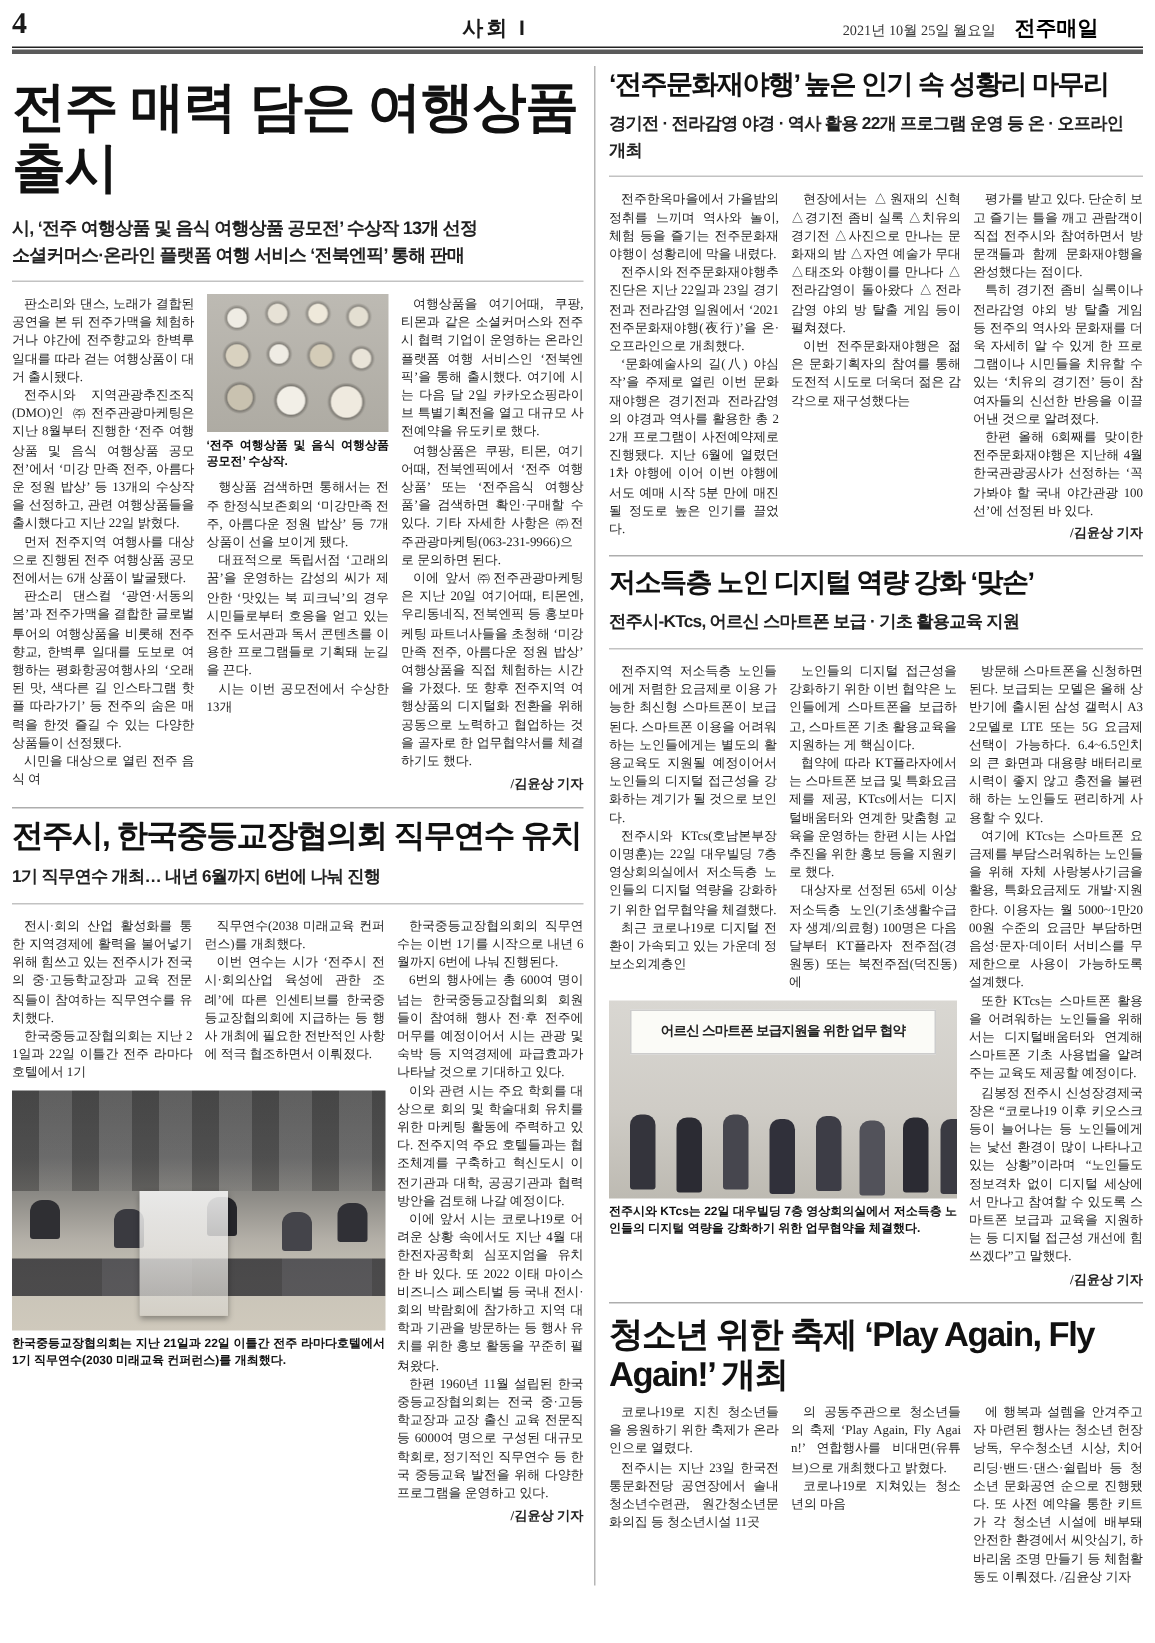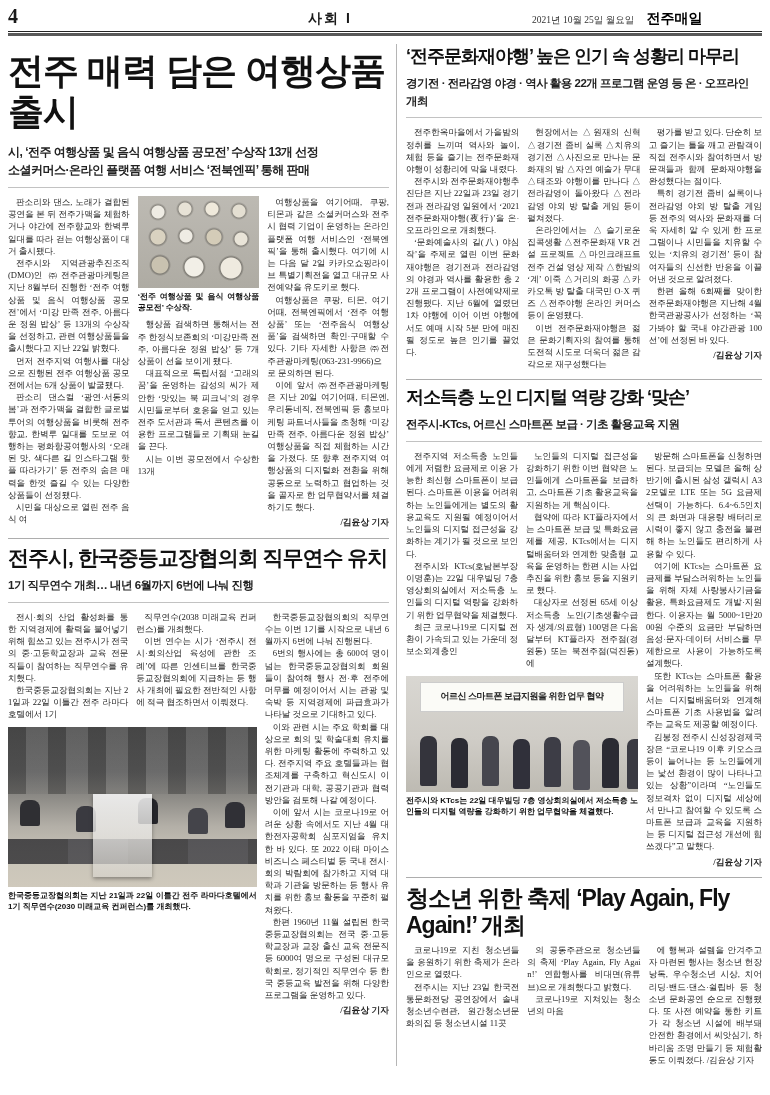--- a/index.html
+++ b/index.html
@@ -4,21 +4,21 @@
 <style>
   * { margin:0; padding:0; box-sizing:border-box; }
   html,body { background:#fff; }
   body { width:770px; font-family:"Liberation Serif", serif; color:#1a1a1a; }
   .page { width:770px; min-height:1095px; padding:4px 8px 6px; position:relative; }
 
   
   .masthead-bar { display:flex; align-items:flex-end; height:24px; }
   .page-num { font-size:20px; font-weight:bold; width:120px; }
   .section-name { flex:1; text-align:center; font-family:"Liberation Sans", sans-serif; font-weight:bold; font-size:14px; letter-spacing:2px; }
-  .head-right { width:230px; text-align:left; font-size:9.5px; color:#333; }
+  .head-right { width:230px; text-align:center; font-size:9.5px; color:#333; }
   .paper-name { font-family:"Liberation Sans", sans-serif; font-weight:900; font-size:14px; color:#000; margin-left:10px; }
   .head-rule { border-top:1px solid #222; border-bottom:3px solid #5a5a5a; height:5px; margin-top:3px; }
 
   
   .main { display:flex; margin-top:8px; min-height:710px; }
   .half-left { width:388px; padding-right:7px; }
   .half-right { flex:1; border-left:1px solid #b5b5b5; padding-left:9px; }
 
   
   .hl { font-family:"Liberation Sans", sans-serif; font-weight:900; color:#111; line-height:1.15; letter-spacing:-1px; }
@@ -57,21 +57,21 @@
       linear-gradient(180deg, #606060 0%, #6e6e6e 28%, #8f8d88 45%, #b3afa7 62%, #c9c4b8 80%, #cfc9bc 100%); }
   .photo-conf .panels { position:absolute; top:0; left:0; right:0; height:42%;
       background:repeating-linear-gradient(90deg, rgba(20,20,20,.35) 0 18px, rgba(90,90,90,.15) 18px 40px); }
   .photo-conf .podium { position:absolute; left:34%; bottom:6%; width:24%; height:52%;
       background:linear-gradient(180deg, rgba(250,250,250,.85), rgba(215,212,205,.65)); box-shadow:0 2px 4px rgba(0,0,0,.35); }
   .photo-conf .attendee { position:absolute; width:20px; height:26px; border-radius:8px 8px 2px 2px; background:#2f2f33;
       box-shadow: 56px 6px 0 #3a3a40, 118px -2px 0 #26262b, 168px 8px 0 #44444a, 205px 2px 0 #303036; }
   .photo-conf .a-row { left:12px; top:46%; }
   .photo-conf .tablecloth { position:absolute; bottom:14%; left:0; right:0; height:16%;
       background:repeating-linear-gradient(90deg, #2c2c30 0 60px, #3c3c42 60px 120px); opacity:.8; }
-  .photo-sign { width:100%; height:116px; background:linear-gradient(180deg, #d9d7d2 0%, #cfccc6 55%, #bdbab2 100%); }
+  .photo-sign { width:100%; height:132px; background:linear-gradient(180deg, #d9d7d2 0%, #cfccc6 55%, #bdbab2 100%); }
   .photo-sign .banner { position:absolute; top:6px; left:6%; width:88%; height:30px; background:#fbfbf7;
       border:1px solid #ccc; display:flex; align-items:center; justify-content:center;
       font-family:"Liberation Sans", sans-serif; font-weight:900; font-size:9px; color:#222; letter-spacing:-0.5px; }
   .photo-sign .figures { position:absolute; bottom:6px; left:14px; width:17px; height:50px; border-radius:7px 7px 2px 2px; background:#34343c;
       box-shadow: 31px 2px 0 #2b2b33, 62px 0 0 #46464e, 93px 3px 0 #30303a, 124px 1px 0 #3d3d46, 153px 4px 0 #52525a, 182px 2px 0 #2b2b33, 207px 3px 0 #3a3a42; }
 </style>
 </head>
 <body>
 
 <div class="page">
@@ -172,21 +172,20 @@
         <div class="subhead subhead-sm">경기전 · 전라감영 야경 · 역사 활용 22개 프로그램 운영 등 온 · 오프라인 개최</div>
         <div class="sub-rule"></div>
         <div class="cols">
           <div class="col">
               <p>전주한옥마을에서 가을밤의 정취를 느끼며 역사와 놀이, 체험 등을 즐기는 전주문화재야행이 성황리에 막을 내렸다.</p>
               <p>전주시와 전주문화재야행추진단은 지난 22일과 23일 경기전과 전라감영 일원에서 ‘2021 전주문화재야행(夜行)’을 온·오프라인으로 개최했다.</p>
               <p>‘문화예술사의 길(八) 야심작’을 주제로 열린 이번 문화재야행은 경기전과 전라감영의 야경과 역사를 활용한 총 22개 프로그램이 사전예약제로 진행됐다. 지난 6월에 열렸던 1차 야행에 이어 이번 야행에서도 예매 시작 5분 만에 매진될 정도로 높은 인기를 끌었다.</p>
             </div>
           <div class="col">
               <p>현장에서는 △원재의 신혁 △경기전 좀비 실록 △치유의 경기전 △사진으로 만나는 문화재의 밤 △자연 예술가 무대 △태조와 야행이를 만나다 △전라감영이 돌아왔다 △전라감영 야외 방 탈출 게임 등이 펼쳐졌다.</p>
-              <p>온라인에서는 △슬기로운 집콕생활 △전주문화재 VR 건설 프로젝트 △마인크래프트 전주 건설 영상 제작 △한밤의 ‘계’ 이죽 △거리의 화공 △카카오톡 방 탈출 대국민 O·X 퀴즈 △전주야행 온라인 커머스 등이 운영됐다.</p>
               <p>이번 전주문화재야행은 젊은 문화기획자의 참여를 통해 도전적 시도로 더욱더 젊은 감각으로 재구성했다는</p>
             </div>
           <div class="col">
             <div>
                 <p>평가를 받고 있다. 단순히 보고 즐기는 틀을 깨고 관람객이 직접 전주시와 참여하면서 방문객들과 함께 문화재야행을 완성했다는 점이다.</p>
                 <p>특히 경기전 좀비 실록이나 전라감영 야외 방 탈출 게임 등 전주의 역사와 문화재를 더욱 자세히 알 수 있게 한 프로그램이나 시민들을 치유할 수 있는 ‘치유의 경기전’ 등이 참여자들의 신선한 반응을 이끌어낸 것으로 알려졌다.</p>
                 <p>한편 올해 6회째를 맞이한 전주문화재야행은 지난해 4월 한국관광공사가 선정하는 ‘꼭 가봐야 할 국내 야간관광 100선’에 선정된 바 있다.</p>
               </div>
             <div class="byline">/김윤상 기자</div>
           </div>

